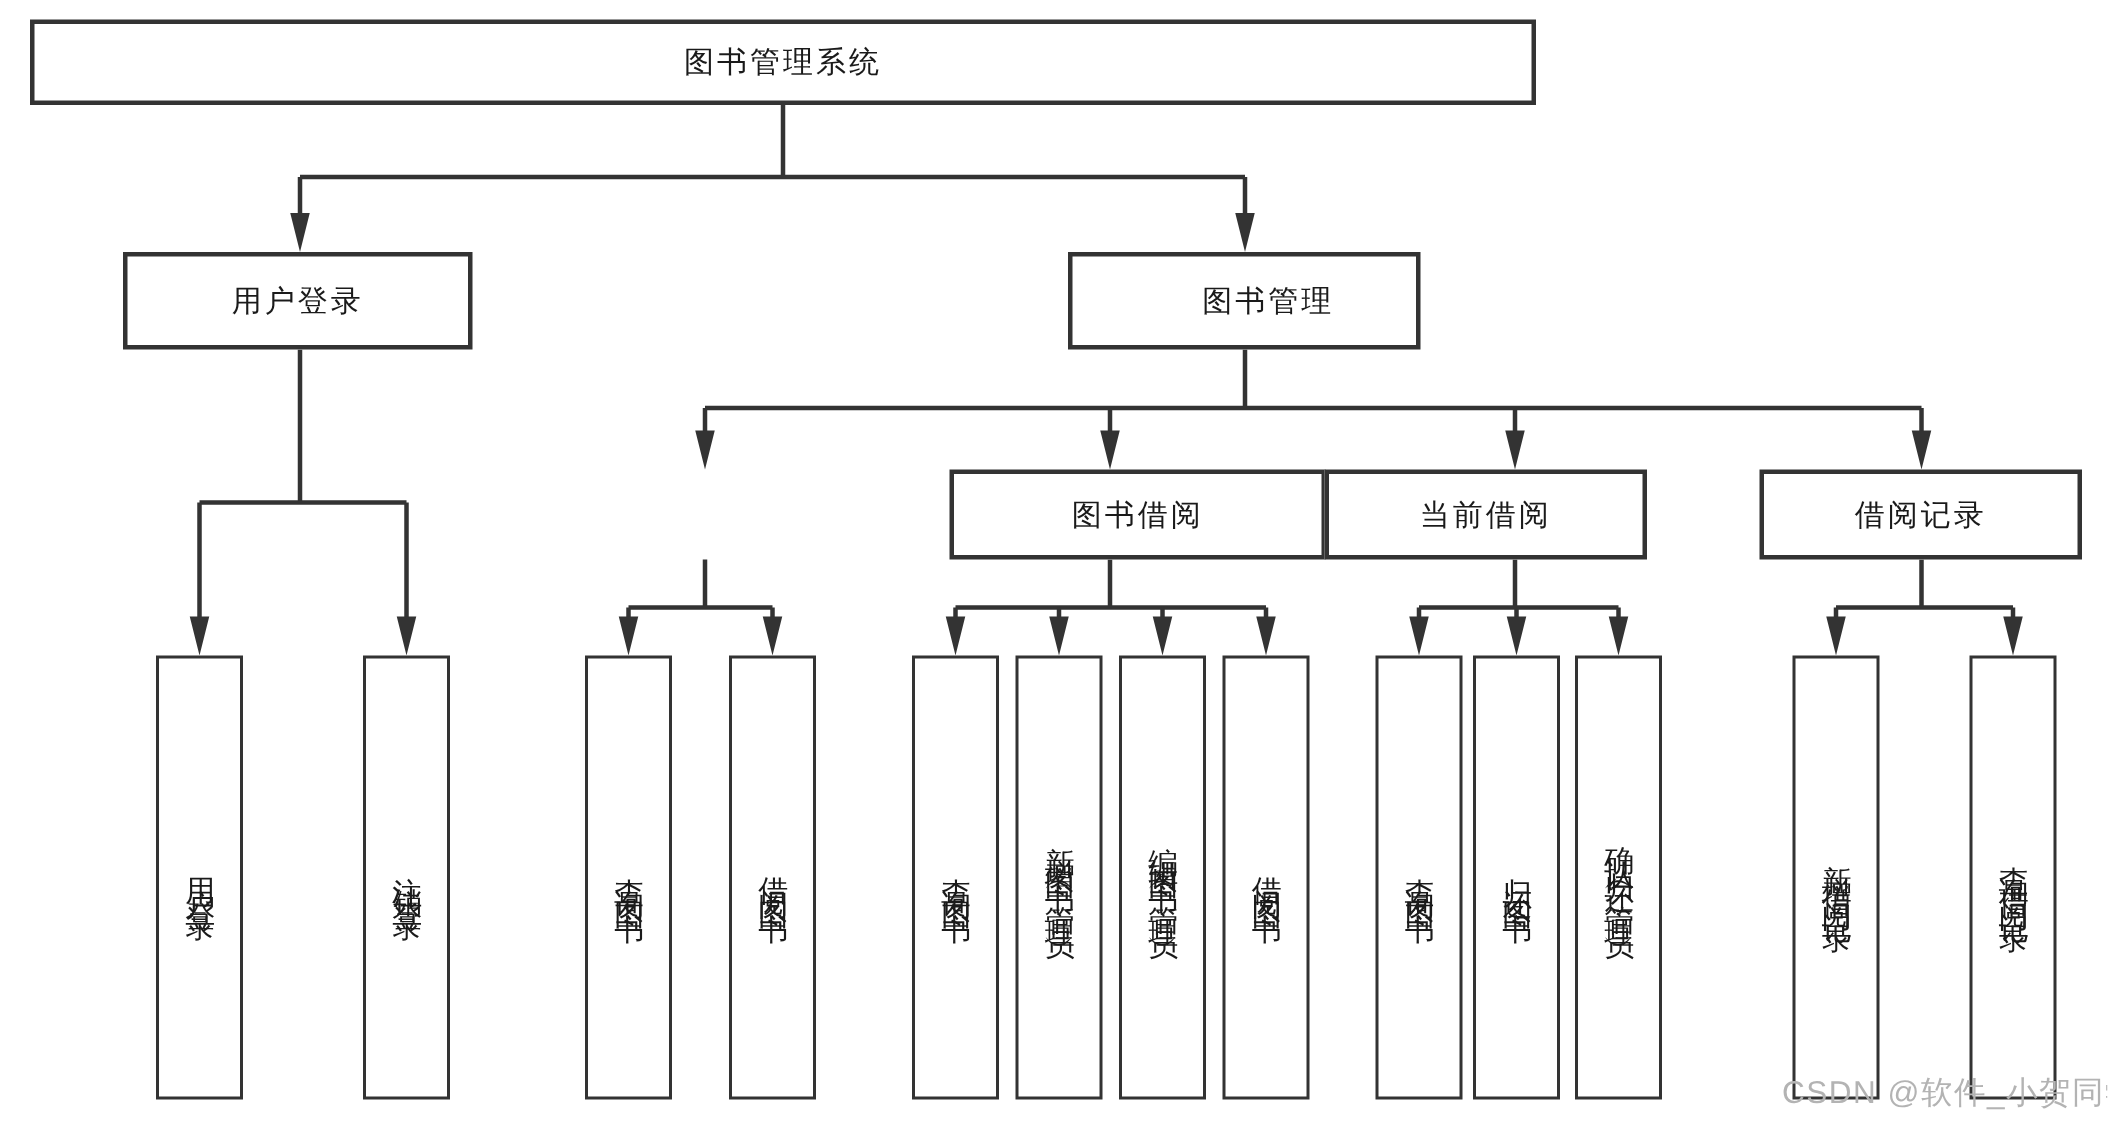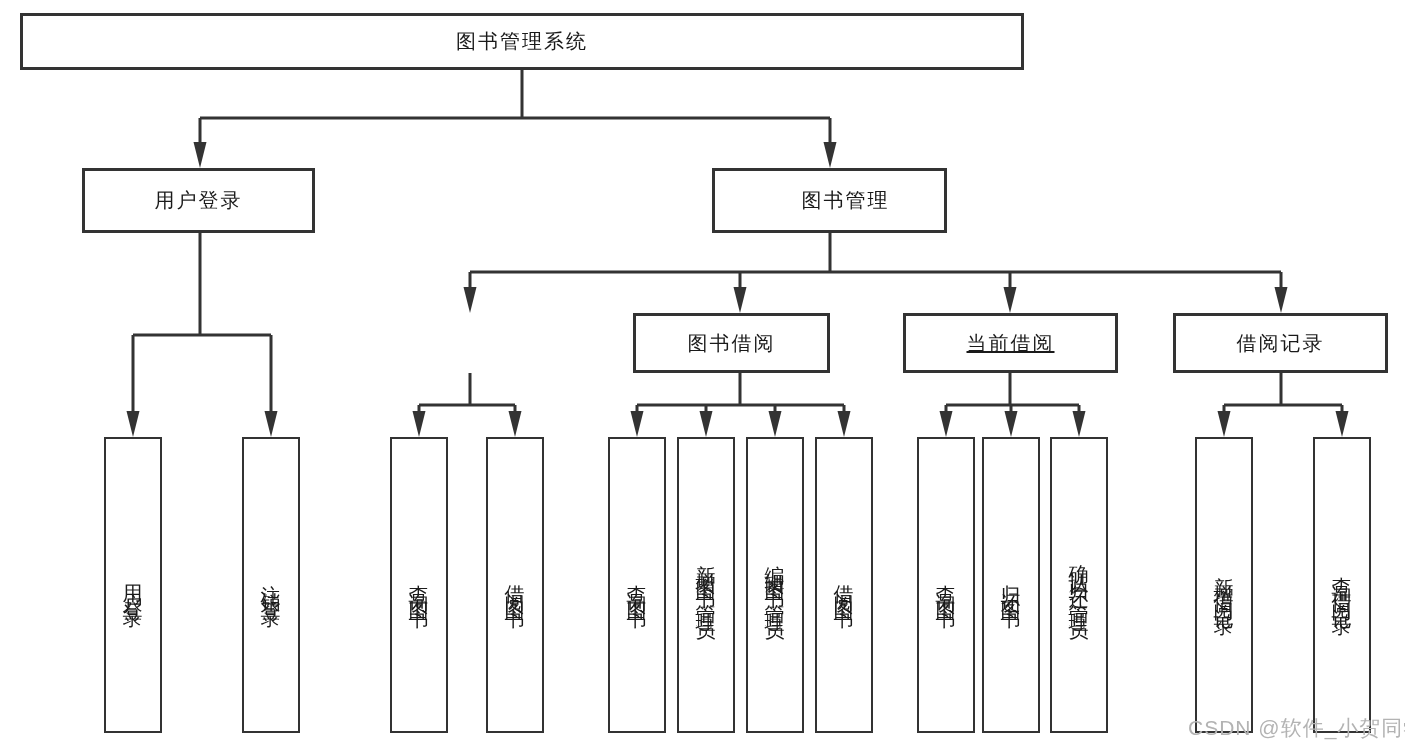--- a/index.html
+++ b/index.html
@@ -109,24 +109,24 @@
     <span>图书管理系统</span>
   </div>
 
   <div class="node" style="left:82px; top:168px; width:233px; height:65px;">
     <span>用户登录</span>
   </div>
   <div class="node" style="left:712px; top:168px; width:235px; height:65px;padding-left:32px;">
     <span>图书管理</span>
   </div>
 
-  <div class="node" style="left:633px; top:313px; width:197px; height:60px;">
+  <div class="node" style="left:633px; top:313px; width:251px; height:60px;">
     <span>图书借阅</span>
   </div>
-  <div class="node" style="left:903px; top:313px; width:215px; height:60px;text-decoration:underline;">
+  <div class="node" style="left:883px; top:313px; width:215px; height:60px;">
     <span>当前借阅</span>
   </div>
   <div class="node" style="left:1173px; top:313px; width:215px; height:60px;">
     <span>借阅记录</span>
   </div>
 
   <div class="leaf" style="left:104px; top:437px; width:58px; height:296px;">
     <span class="vtext">用户登录</span>
   </div>
   <div class="leaf" style="left:242px; top:437px; width:58px; height:296px;">

